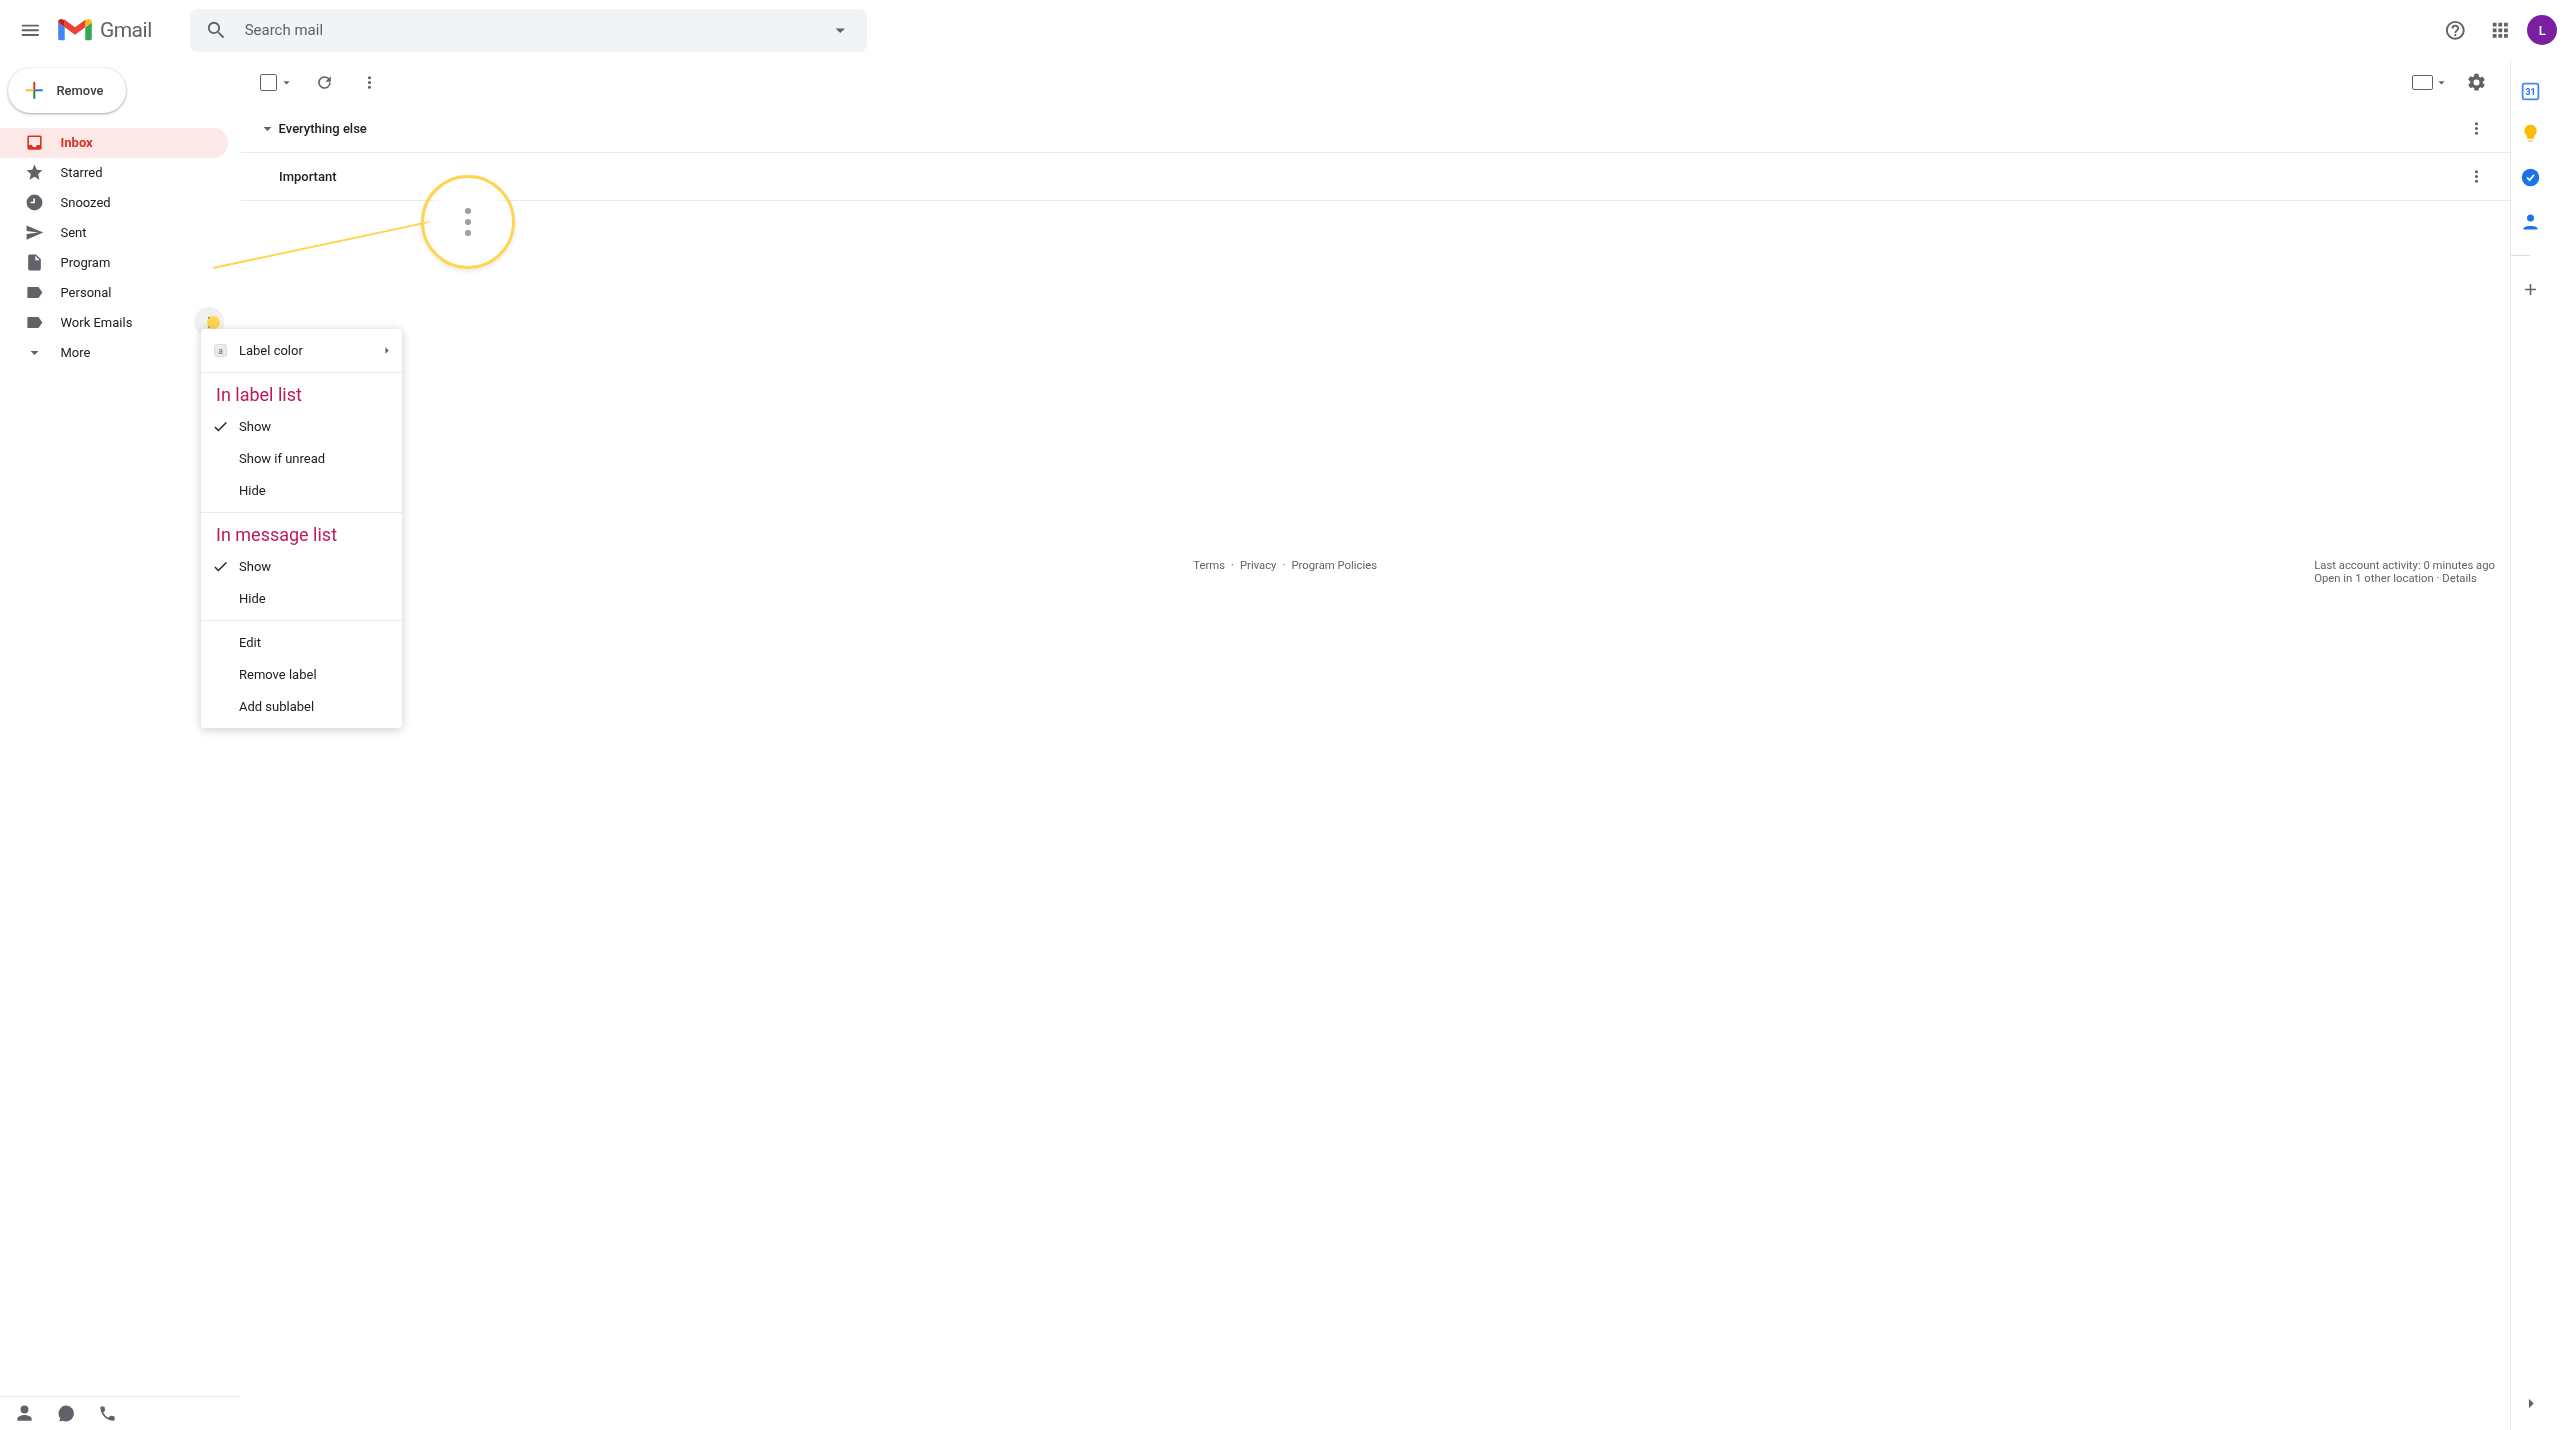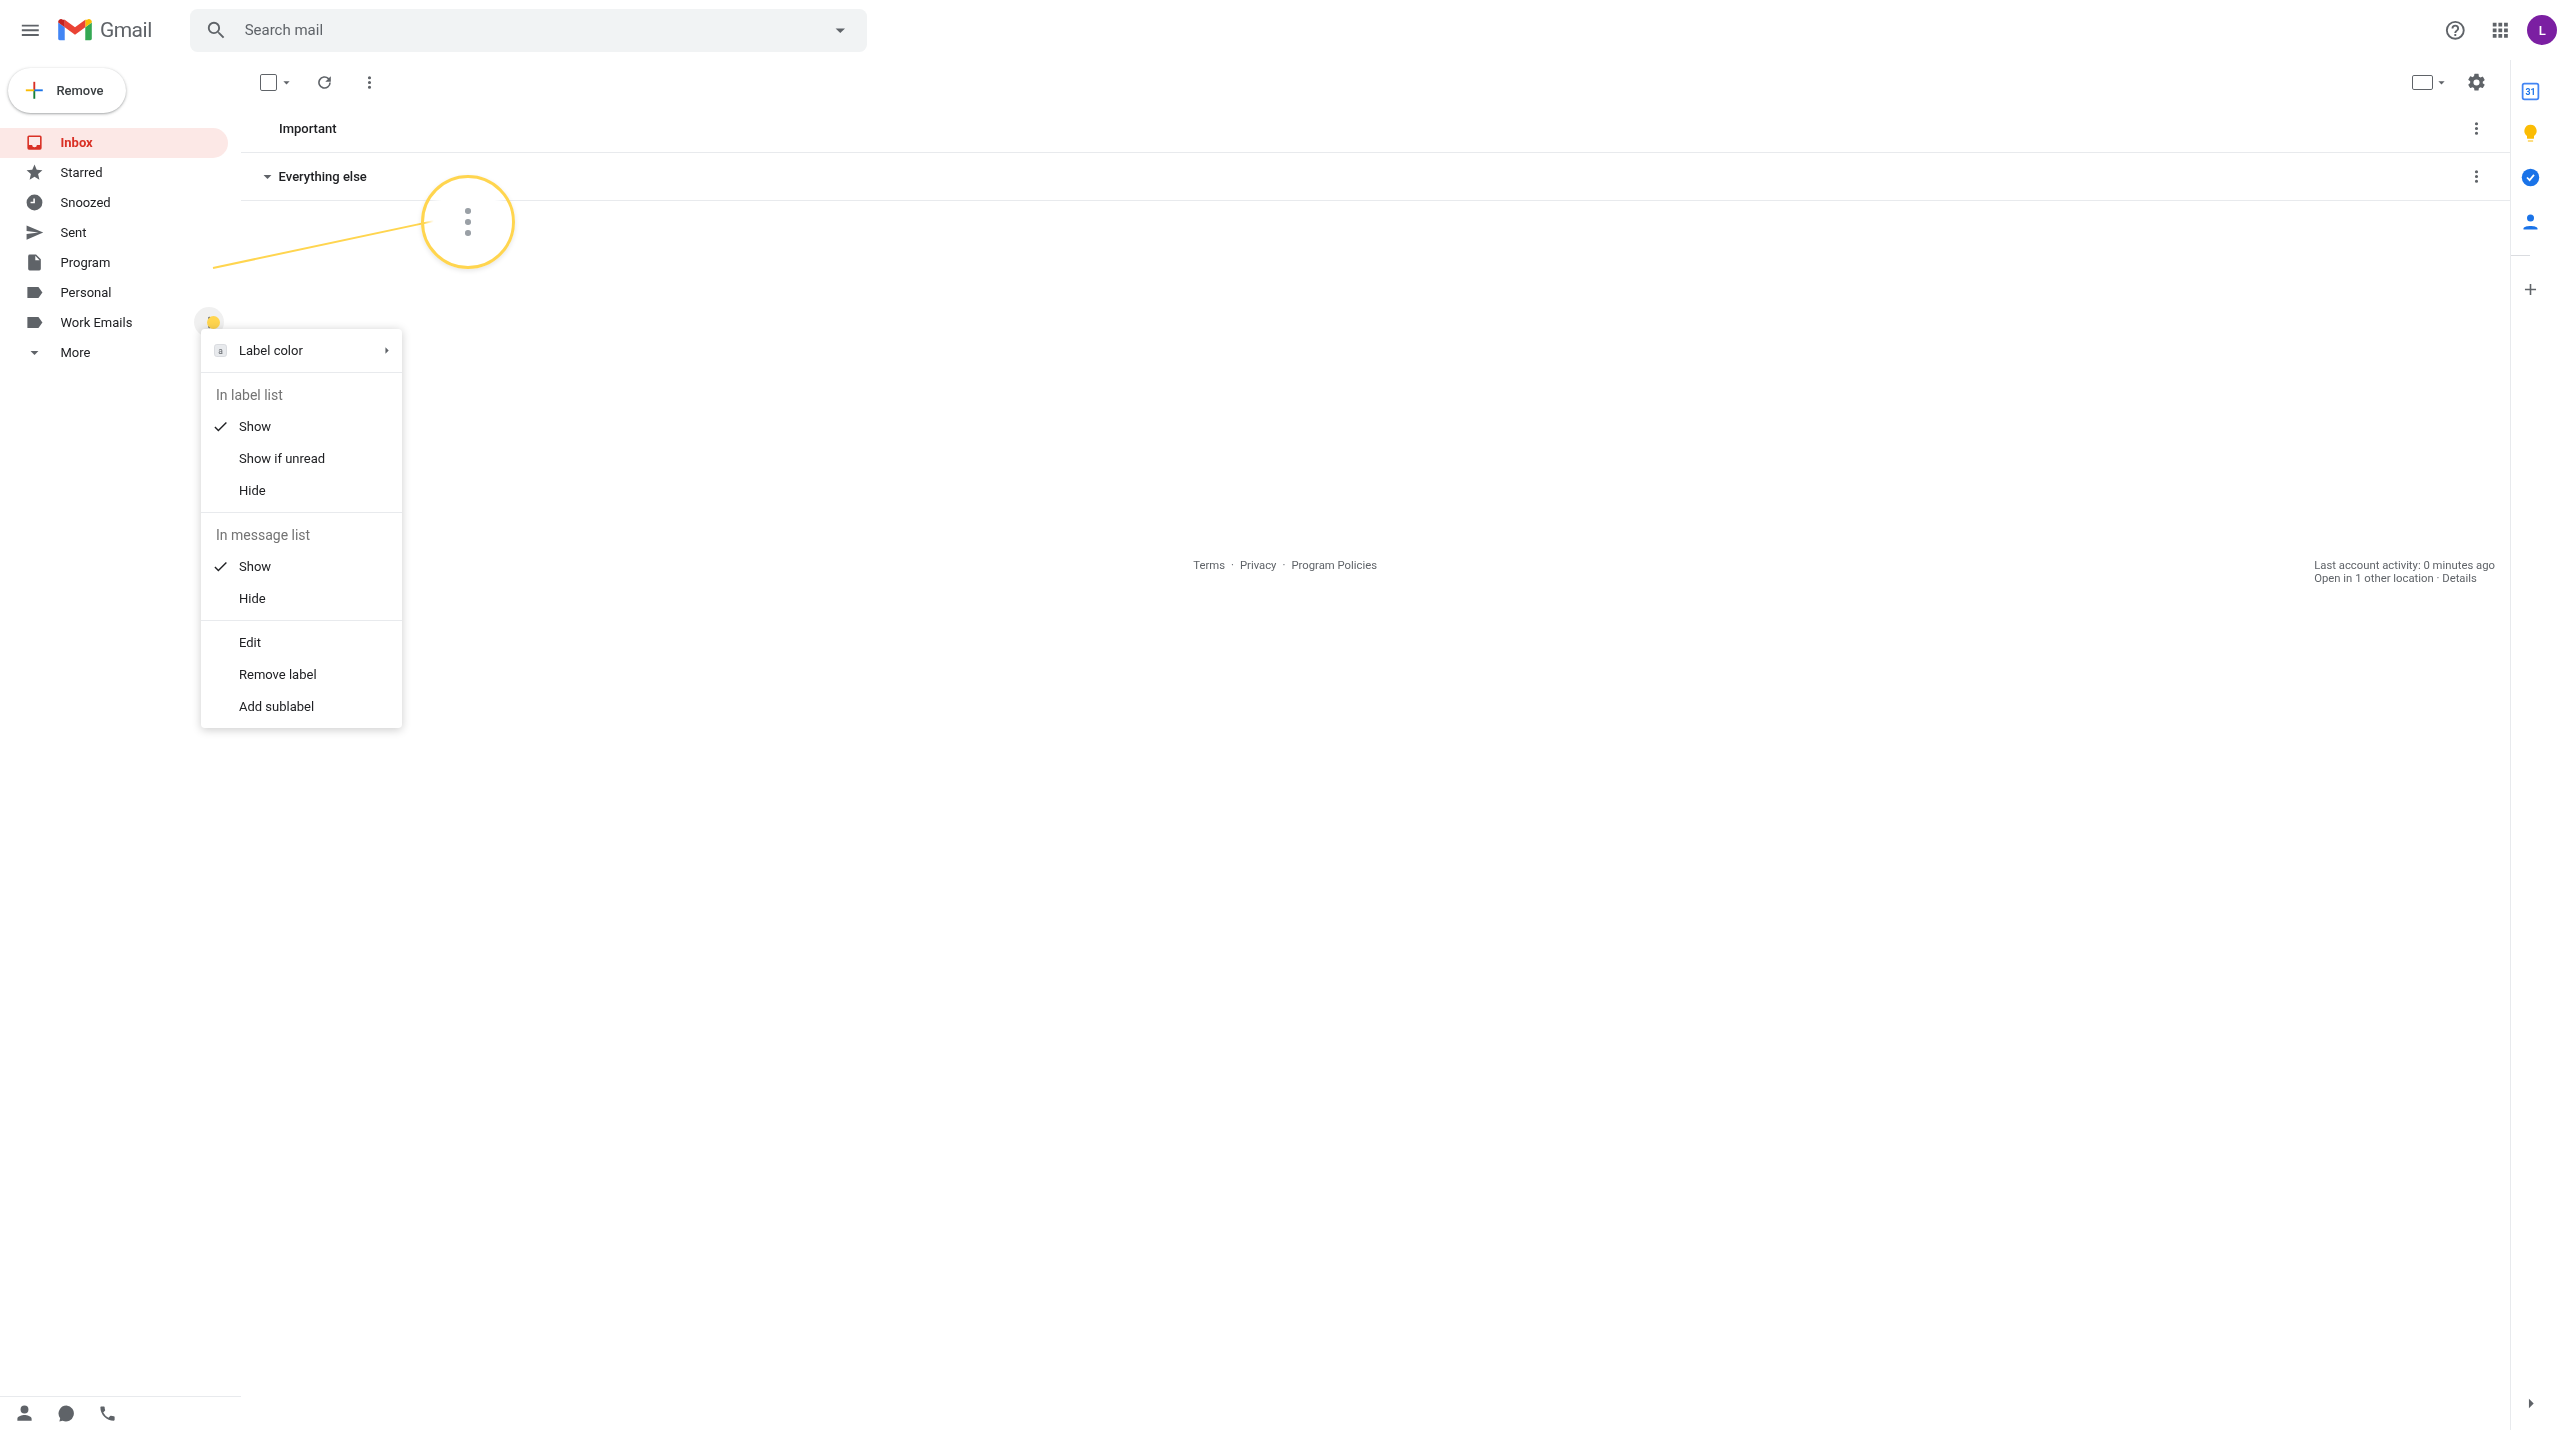--- a/index.html
+++ b/index.html
@@ -60,21 +60,21 @@
   .footer-left { display: flex; align-items: center; gap: 3.8px; }
   .footer-center { display: flex; gap: 6px; }
   .footer-center a, .footer-right a { color: #5f6368; cursor: pointer; }
   .footer-right { }
 
   .bottom-bar { position: absolute; bottom: 0; left: 0; width: 241px; height: 34px; border-top: 0.9px solid #e8eaed; display: flex; align-items: center; padding-left: 15px; gap: 22.6px; }
 
   
   .context-menu { position: absolute; left: 201px; top: 329px; width: 201px; background: #fff; box-shadow: 0 1.9px 9.4px rgba(0,0,0,.2); border-radius: 3.8px; padding: 5.6px 0; z-index: 100; font-size: 13px; }
   .menu-item { height: 32px; display: flex; align-items: center; padding: 0 15px 0 38px; position: relative; cursor: pointer; color: #202124; }
-  .menu-item.header-item { color: #737373; font-size: 14px; cursor: default; padding-left: 15px; }
+  .menu-item.header-item { color: #be185d; font-size: 18px; cursor: default; padding-left: 15px; }
   .menu-item .check { position: absolute; left: 11.3px; }
   .menu-item .swatch { position: absolute; left: 13px; width: 13px; height: 13px; border-radius: 2.8px; background: #e8eaed; border: 0.9px solid #dadce0; font-size: 8.5px; display:flex; align-items:center; justify-content:center; color:#5f6368;}
   .menu-item .submenu-arrow { position: absolute; right: 9.4px; }
   .menu-divider { height: 0.9px; background: #e8eaed; margin: 5.6px 0; }
 
   
   .annotation-circle { position: absolute; left: 421px; top: 175px; width: 94px; height: 94px; border: 3.8px solid #ffd54f; border-radius: 50%; background: radial-gradient(circle at center, #fff 0%, #fff 55%, rgba(255,255,255,0) 70%); display: flex; align-items: center; justify-content: center; z-index: 90; box-shadow: 0 1.9px 5.6px rgba(0,0,0,.1); }
   .annotation-circle .big-dots { display: flex; flex-direction: column; gap: 5.6px; }
   .annotation-circle .big-dots span { width: 5.6px; height: 5.6px; background: #9aa0a6; border-radius: 50%; }
   .annotation-line { position: absolute; left: 213px; top: 267px; width: 241px; height: 1.9px; background: #ffd54f; transform-origin: left center; transform: rotate(-12deg); z-index: 89; }
@@ -251,38 +251,38 @@
         </div>
         <div class="icon-btn">
           <svg width="21" height="21" viewBox="0 0 24 24">
               <path fill="#5f6368" d="M19.14 12.94a7.49 7.49 0 0 0 .05-.94 7.49 7.49 0 0 0-.05-.94l2.03-1.58a.5.5 0 0 0 .12-.64l-1.92-3.32a.5.5 0 0 0-.61-.22l-2.39.96a7.03 7.03 0 0 0-1.62-.94l-.36-2.54A.5.5 0 0 0 13.9 2h-3.84a.5.5 0 0 0-.49.42l-.36 2.54a7.03 7.03 0 0 0-1.62.94l-2.39-.96a.5.5 0 0 0-.61.22L2.67 8.48a.5.5 0 0 0 .12.64l2.03 1.58a7.49 7.49 0 0 0-.05.94 7.49 7.49 0 0 0 .05.94l-2.03 1.58a.5.5 0 0 0-.12.64l1.92 3.32a.5.5 0 0 0 .61.22l2.39-.96a7.03 7.03 0 0 0 1.62.94l.36 2.54a.5.5 0 0 0 .49.42h3.84a.5.5 0 0 0 .49-.42l.36-2.54a7.03 7.03 0 0 0 1.62-.94l2.39.96a.5.5 0 0 0 .61-.22l1.92-3.32a.5.5 0 0 0-.12-.64zM12 15.5A3.5 3.5 0 1 1 15.5 12 3.5 3.5 0 0 1 12 15.5z"></path>
             </svg>
         </div>
       </div>
     </div>
 
     <div class="section">
+      <div class="section-header with-caret">
+        <span class="caret-toggle">
+          <svg width="19" height="19" viewBox="0 0 24 24">
+              <path fill="#5f6368" d="M7 10l5 5 5-5H7z"></path>
+            </svg>
+        </span>
+        <span class="section-title">Everything else</span>
+        <div class="section-more icon-btn">
+          <svg width="19" height="19" viewBox="0 0 24 24">
+              <path fill="#5f6368" d="M12 8a2 2 0 1 0-2-2 2 2 0 0 0 2 2zm0 2a2 2 0 1 0 2 2 2 2 0 0 0-2-2zm0 6a2 2 0 1 0 2 2 2 2 0 0 0-2-2z"></path>
+            </svg>
+        </div>
+      </div>
+    </div>
+
+    <div class="section">
       <div class="section-header">
         <span class="section-title">Important</span>
-        <div class="section-more icon-btn">
-          <svg width="19" height="19" viewBox="0 0 24 24">
-              <path fill="#5f6368" d="M12 8a2 2 0 1 0-2-2 2 2 0 0 0 2 2zm0 2a2 2 0 1 0 2 2 2 2 0 0 0-2-2zm0 6a2 2 0 1 0 2 2 2 2 0 0 0-2-2z"></path>
-            </svg>
-        </div>
-      </div>
-    </div>
-
-    <div class="section">
-      <div class="section-header with-caret">
-        <span class="caret-toggle">
-          <svg width="19" height="19" viewBox="0 0 24 24">
-              <path fill="#5f6368" d="M7 10l5 5 5-5H7z"></path>
-            </svg>
-        </span>
-        <span class="section-title">Everything else</span>
         <div class="section-more icon-btn">
           <svg width="19" height="19" viewBox="0 0 24 24">
               <path fill="#5f6368" d="M12 8a2 2 0 1 0-2-2 2 2 0 0 0 2 2zm0 2a2 2 0 1 0 2 2 2 2 0 0 0-2-2zm0 6a2 2 0 1 0 2 2 2 2 0 0 0-2-2z"></path>
             </svg>
         </div>
       </div>
     </div>
 
     <div class="footer">
       <div class="footer-left"></div>

